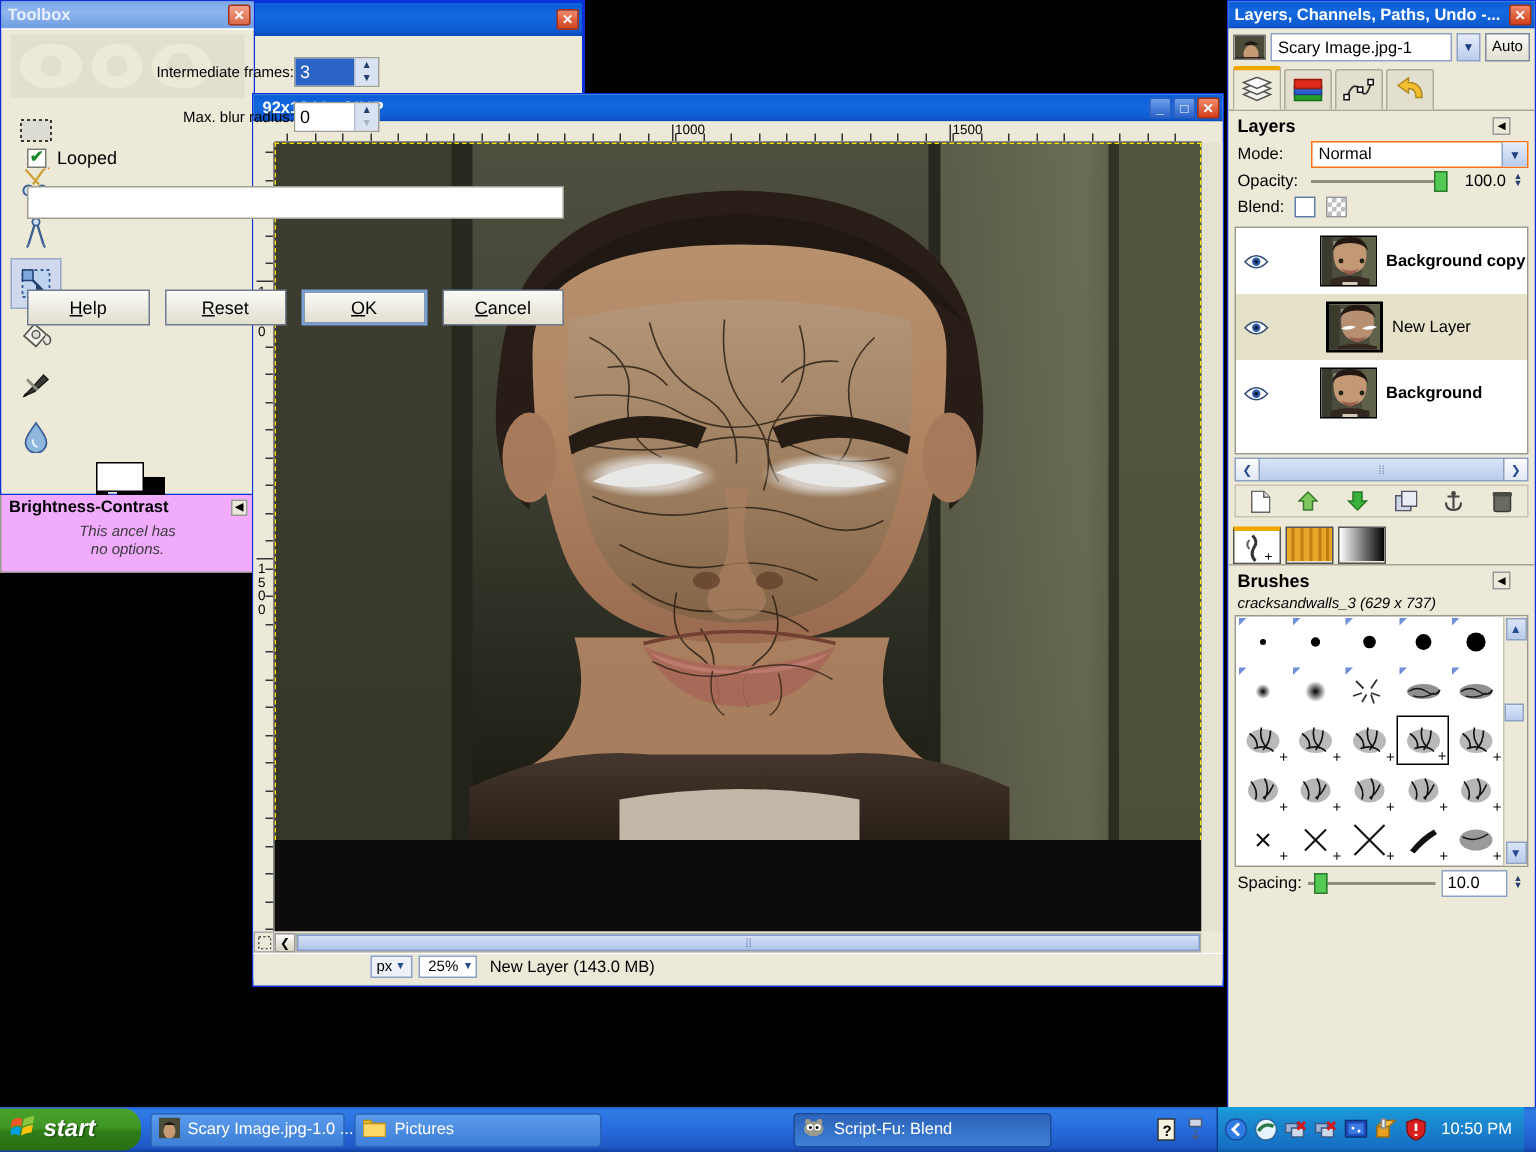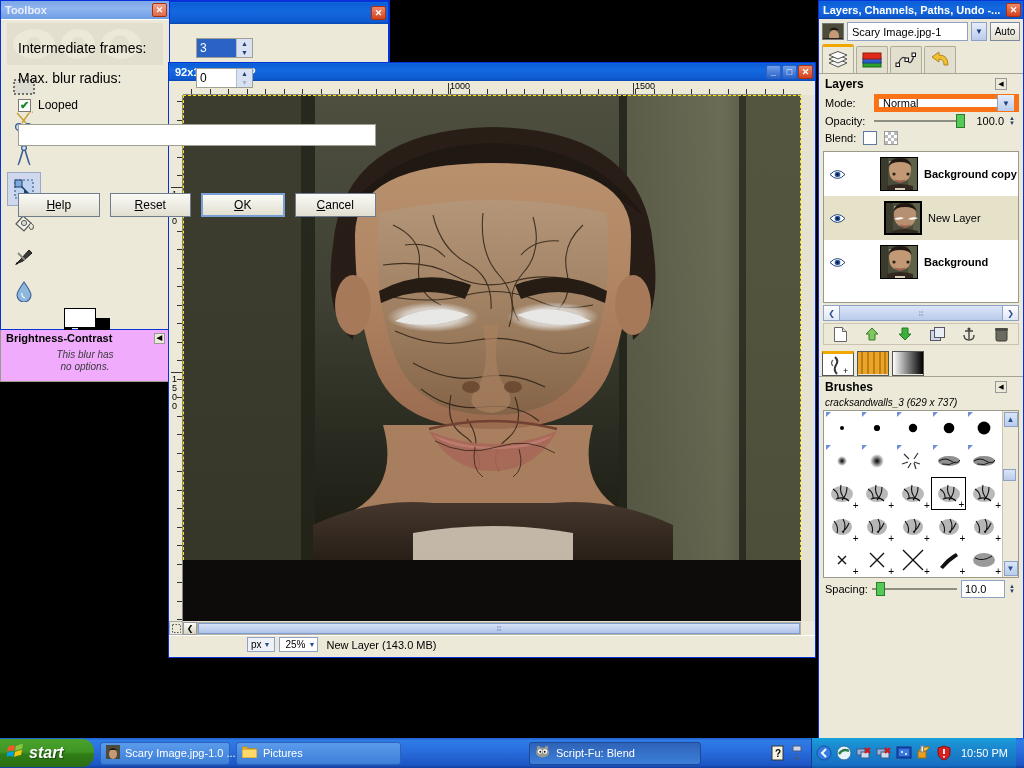--- a/index.html
+++ b/index.html
@@ -93,21 +93,21 @@
   .zoom-combo { display:flex; align-items:center; gap:3px; height:15px; padding:0 2px 0 6px; background:#fff; border:1px solid #8da2c4; font-size:10px; }
   .cbx-arrow { font-size:7px; color:#2a4d8f; }
   .status-text { font-size:11px; color:#000; margin-left:4px; }
 
   
   #sfdlg { left:44px; top:62px; width:390px; height:233px; border:2px solid #0831d9; background:#ece9d8; }
   #sfdlg .xp-title { height:22px; font-size:12px; }
   #sfdlg .gimpico { width:17px; height:14px; margin-right:5px; display:flex; align-items:center; }
   .dlg-body { padding:14px 12px 0 16px; position:relative; height:calc(100% - 22px); }
   .row { display:flex; align-items:center; margin-bottom:10px; }
-  .row .lbl { font-size:14px; color:#000; width:178px; }
+  .row .lbl { font-size:10px; color:#000; width:178px;text-align:right; }
   .spin { display:flex; width:57px; height:20px; border:1px solid #9f9f94; background:#fff; }
   .spin input { flex:1; border:none; outline:none; font-size:12px; padding-left:3px; width:34px;
     font-family:"Liberation Sans", sans-serif; background:#fff; }
   .spin input.sel { background:#2a63c4; color:#fff; }
   .spin .btns { width:16px; background:#d9e2f3; border-left:1px solid #b5bdcd; display:flex; flex-direction:column; }
   .spin .btns span { flex:1; display:flex; align-items:center; justify-content:center; font-size:7px; color:#24406f; }
   .spin .btns span.dim { color:#a9b2c2; }
   .chkrow { display:flex; align-items:center; margin-bottom:12px; }
   .chkbox { width:13px; height:13px; background:#fff; border:1px solid #7a7a70; display:flex; align-items:center; justify-content:center; margin-right:7px; }
   .chkbox .tick { color:#1a8a2a; font-size:11px; font-weight:bold; line-height:1; }
@@ -130,21 +130,21 @@
   .autobtn { width:30px; height:19px; background:linear-gradient(#fafaf6,#e2dfd0); border:1px solid #7d8aa0; font-size:10px; display:flex; align-items:center; justify-content:center; }
   .dock-tabs { display:flex; padding-left:3px; height:30px; align-items:flex-end; border-bottom:1px solid #a8a392; }
   .dtab { width:32px; height:27px; background:#e2dfce; border:1px solid #b0ab98; border-bottom:none; margin-right:2px;
           display:flex; align-items:center; justify-content:center; border-radius:2px 2px 0 0; }
   .dtab.active { background:#ece9d8; border-top:3px solid #f0a800; height:29px; }
   .sect-head { display:flex; align-items:center; justify-content:space-between; padding:3px 16px 2px 6px; }
   .sect-head .title { font-weight:bold; font-size:12px; }
   .mini-btn { width:12px; height:12px; border:1px solid #999; background:#ece9d8; display:flex; align-items:center; justify-content:center; font-size:7px; }
   .fld { display:flex; align-items:center; padding:1px 4px 1px 6px; gap:5px; font-size:11px; }
   .fld .k { width:44px; }
-  .mode-combo { flex:1; height:18px; background:#fff; border:5px solid #f97316; display:flex; align-items:center; justify-content:space-between; padding-left:4px; font-size:11px; }
+  .mode-combo { flex:1; height:18px; background:#fff; border:1px solid #f97316; display:flex; align-items:center; justify-content:space-between; padding-left:4px; font-size:11px; }
   .mode-combo .ar { width:17px; height:16px; background:linear-gradient(#e6edfa,#b9cbeb); border-left:1px solid #8da2c4; display:flex; align-items:center; justify-content:center; font-size:8px; color:#1b3f7c; }
   .slider { flex:1; height:14px; position:relative; display:flex; align-items:center; }
   .slider .trk { height:2px; background:#8d8d82; width:100%; }
   .slider .hnd { position:absolute; right:0; width:9px; height:14px; background:#55c955; border:1px solid #2d7a2d; }
   .opval { width:34px; text-align:right; font-size:11px; }
   .spin-mini { width:10px; display:flex; flex-direction:column; font-size:6px; color:#24406f; line-height:5px; }
   .lock-row { display:flex; align-items:center; padding:2px 4px 3px 6px; gap:7px; font-size:11px; }
   .lock-box { width:14px; height:14px; background:#fff; border:1px solid #5d7ba8; }
   .lock-alpha { width:14px; height:14px; border:1px solid #999;
     background-image:
@@ -289,21 +289,21 @@
       </div>
     </div>
   </div>
 
   <div id="toolopts">
     <div class="hdr">
       <span>Brightness-Contrast</span>
       <span class="arrowbtn">◀</span>
     </div>
     <div class="note">
-      <div>This blur has</div>
+      <div>This ancel has</div>
       <div>no options.</div>
     </div>
   </div>
 
   <div class="xp-win" id="gimpwin">
     <div class="xp-title gtitle">
       <span class="t-text">92x1944 - GIMP</span>
       <div class="xp-btns">
         <div class="xp-btn">_</div>
         <div class="xp-btn">□</div>

